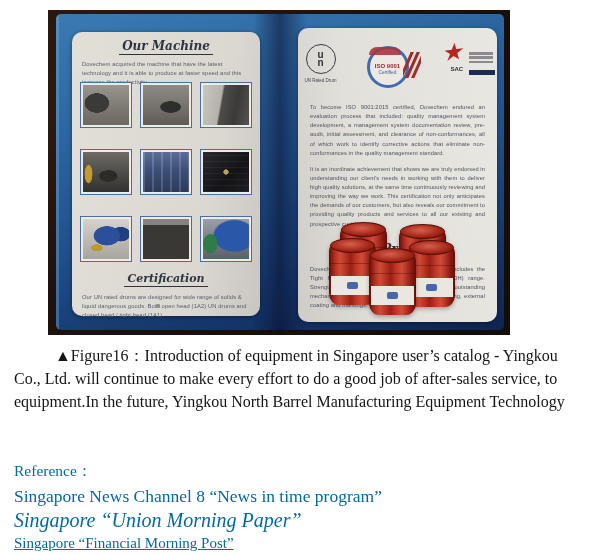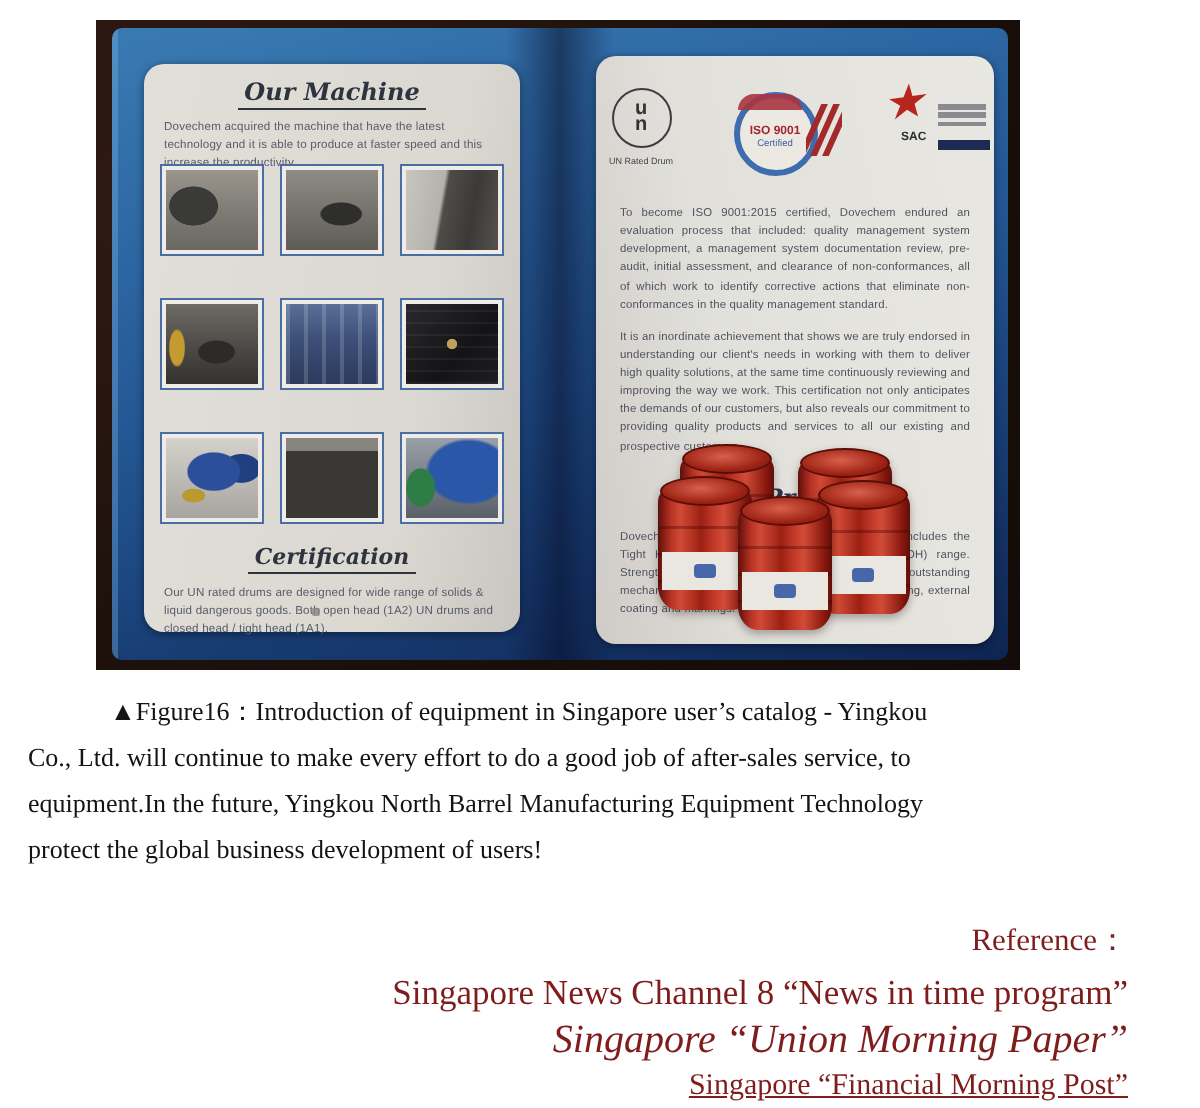--- a/index.html
+++ b/index.html
@@ -146,24 +146,24 @@
   }
   .drum-emblem{width:11px;height:7px;background:#2b4fa0;border-radius:2px;opacity:.85;}
   .d1{left:42px;top:2px;}
   .d2{left:101px;top:4px;}
   .d3{left:31px;top:18px;z-index:2;}
   .d4{left:110px;top:20px;z-index:2;}
   .d5{left:71px;top:28px;z-index:3;}
   
   .caption{
     position:absolute;left:14px;top:344px;width:578px;
-    font-size:13px;line-height:23px;color:#141414;
+    font-size:16px;line-height:23px;color:#141414;
   }
   .caption .first{padding-left:41px;}
-  .refs{position:absolute;left:4px;top:461px;width:560px;color:#7f1d1d;text-align:right;}
+  .refs{position:absolute;left:14px;top:461px;width:560px;color:#0369a1;}
   .ref-label{font-size:15.5px;line-height:20px;}
   .ref-1{font-size:17.5px;line-height:24px;margin-top:3px;}
   .ref-2{font-size:20px;line-height:24px;font-style:italic;}
   .ref-3{font-size:15px;line-height:22px;text-decoration:underline;}
 </style>
 </head>
 <body>
 
 <div class="photo">
   <div class="cover"></div>
@@ -282,21 +282,20 @@
         </div>
     </div>
     <div class="page-mark"></div>
   </div>
 </div>
 
 <div class="caption">
   <div class="first">▲Figure16：Introduction of equipment in Singapore user’s catalog - Yingkou</div>
   <div>Co., Ltd. will continue to make every effort to do a good job of after-sales service, to</div>
   <div>equipment.In the future, Yingkou North Barrel Manufacturing Equipment Technology</div>
-  <div>protect the global business development of users!</div>
 </div>
 
 <div class="refs">
   <div class="ref-label">Reference：</div>
   <div class="ref-1">Singapore News Channel 8 “News in time program”</div>
   <div class="ref-2">Singapore “Union Morning Paper”</div>
   <div class="ref-3">Singapore “Financial Morning Post”</div>
 </div>
 
 </body></html>

